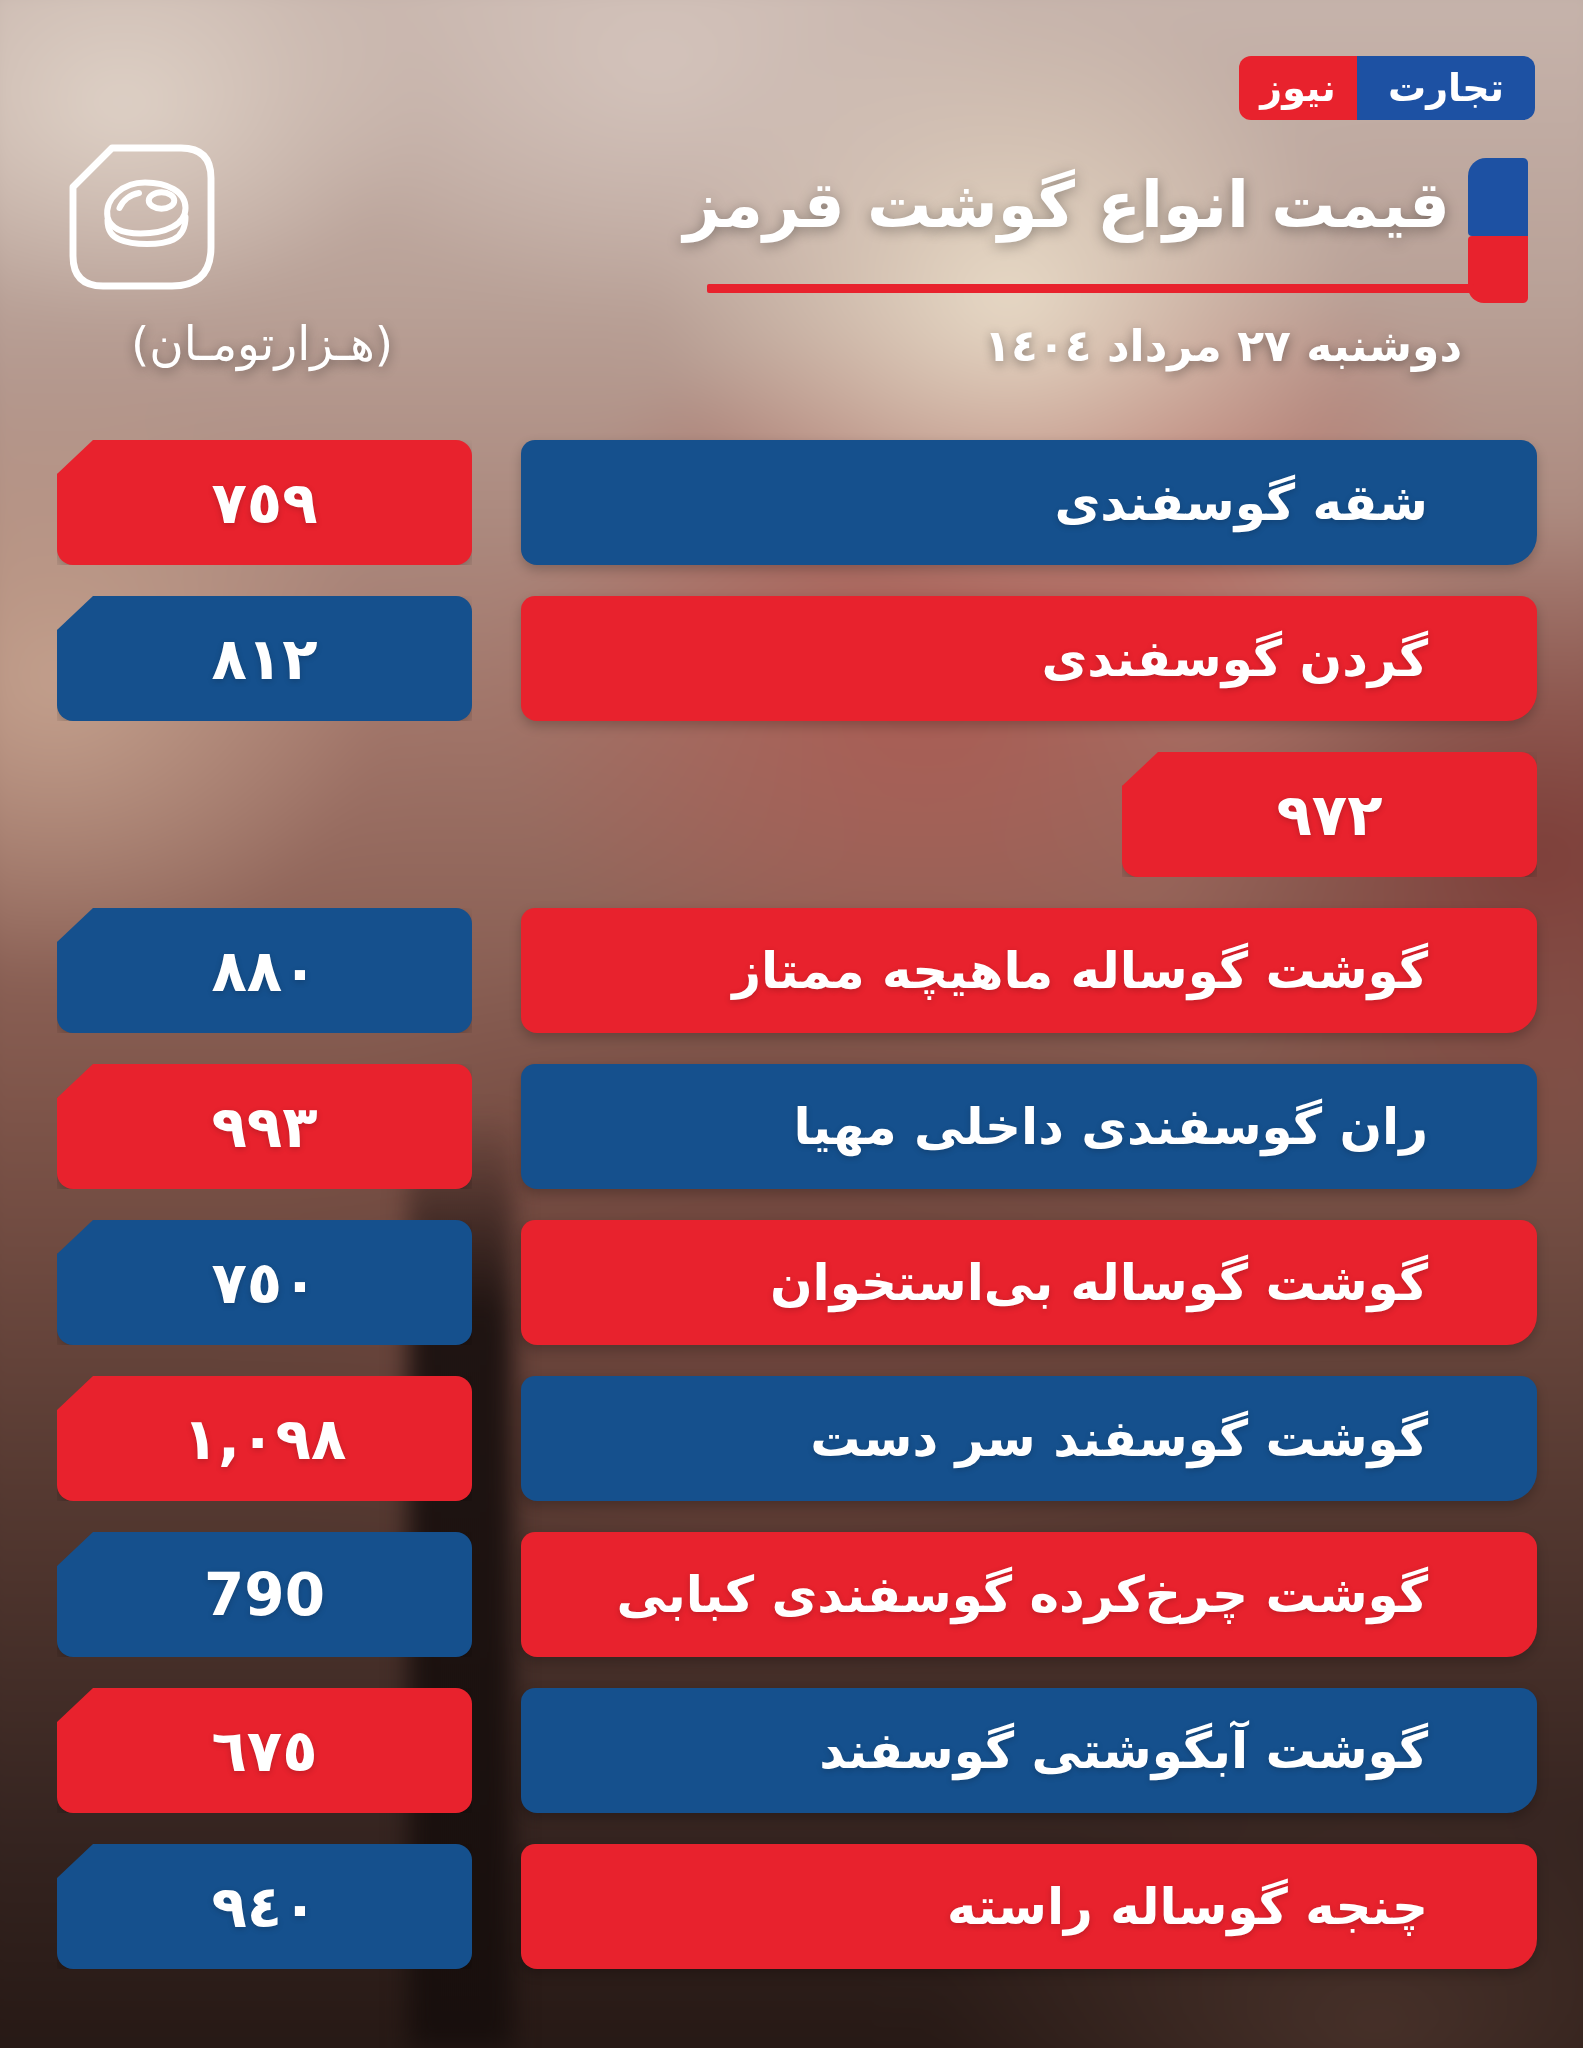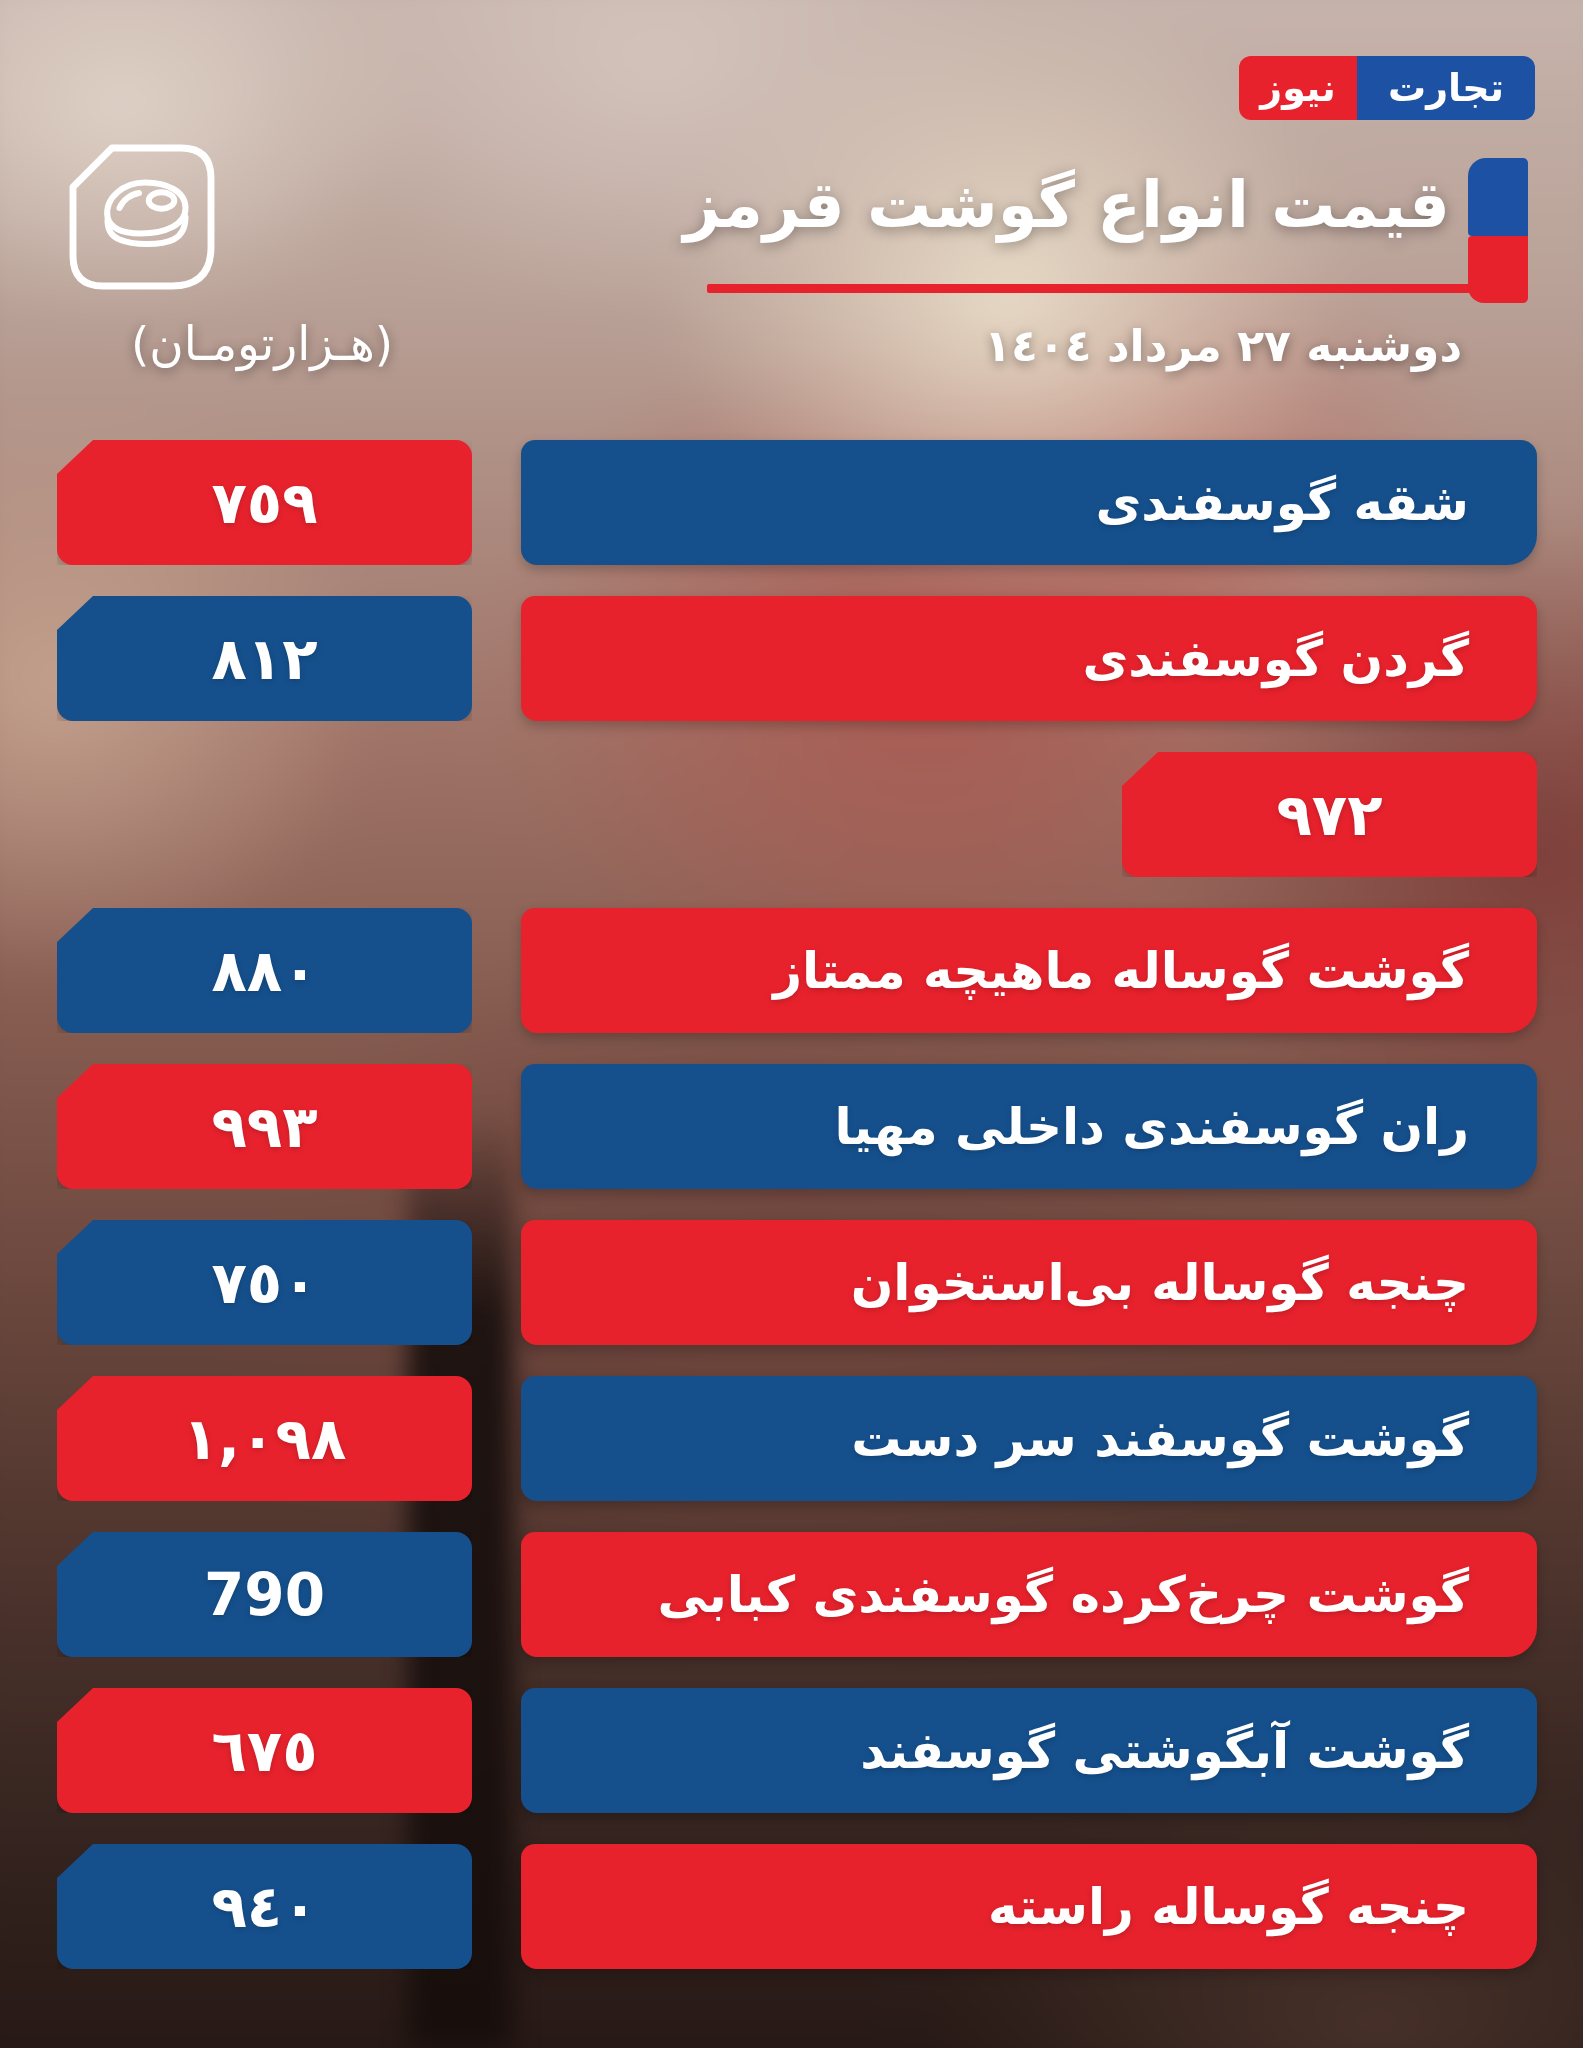--- a/index.html
+++ b/index.html
@@ -71,21 +71,21 @@
   .rows{ position:absolute; top:440px; left:0; width:100%; z-index:2; }
   .row{
     height:125px; margin-bottom:31px; display:flex; direction:rtl;
     justify-content:space-between; align-items:stretch;
     padding-right:46px; padding-left:57px;
   }
   .pill{ display:flex; align-items:center; color:var(--white);
     box-shadow:0 5px 12px rgba(0,0,0,.22); }
   .label-pill{
     width:1016px; border-radius:14px 16px 30px 16px;
-    justify-content:flex-start; padding-right:68px;
+    justify-content:flex-start; padding-right:109px;
     font-size:50px; font-weight:bold; text-shadow:0 2px 6px rgba(0,0,0,.18);
   }
   .value-pill{
     width:415px; justify-content:center;
     font-size:58px; font-weight:bold; text-shadow:0 2px 6px rgba(0,0,0,.18);
     border-radius:16px; clip-path:polygon(0 34px, 36px 0, 100% 0, 100% 100%, 0 100%);
   }
   .red{ background:var(--red);align-items:center; }
   .blue{ background:var(--blue); }
 </style>
@@ -161,21 +161,21 @@
       <div class="pill label-pill blue">
         <span class="label-text">ران گوسفندی داخلی مهیا</span>
       </div>
       <div class="pill value-pill red">
         <span class="value-text">٩٩٣</span>
       </div>
     </div>
 
     <div class="row">
       <div class="pill label-pill red">
-        <span class="label-text">چنجه گوساله بی‌استخوان</span>
+        <span class="label-text">گوشت گوساله بی‌استخوان</span>
       </div>
       <div class="pill value-pill blue">
         <span class="value-text">٧٥٠</span>
       </div>
     </div>
 
     <div class="row">
       <div class="pill label-pill blue">
         <span class="label-text">گوشت گوسفند سر دست</span>
       </div>

